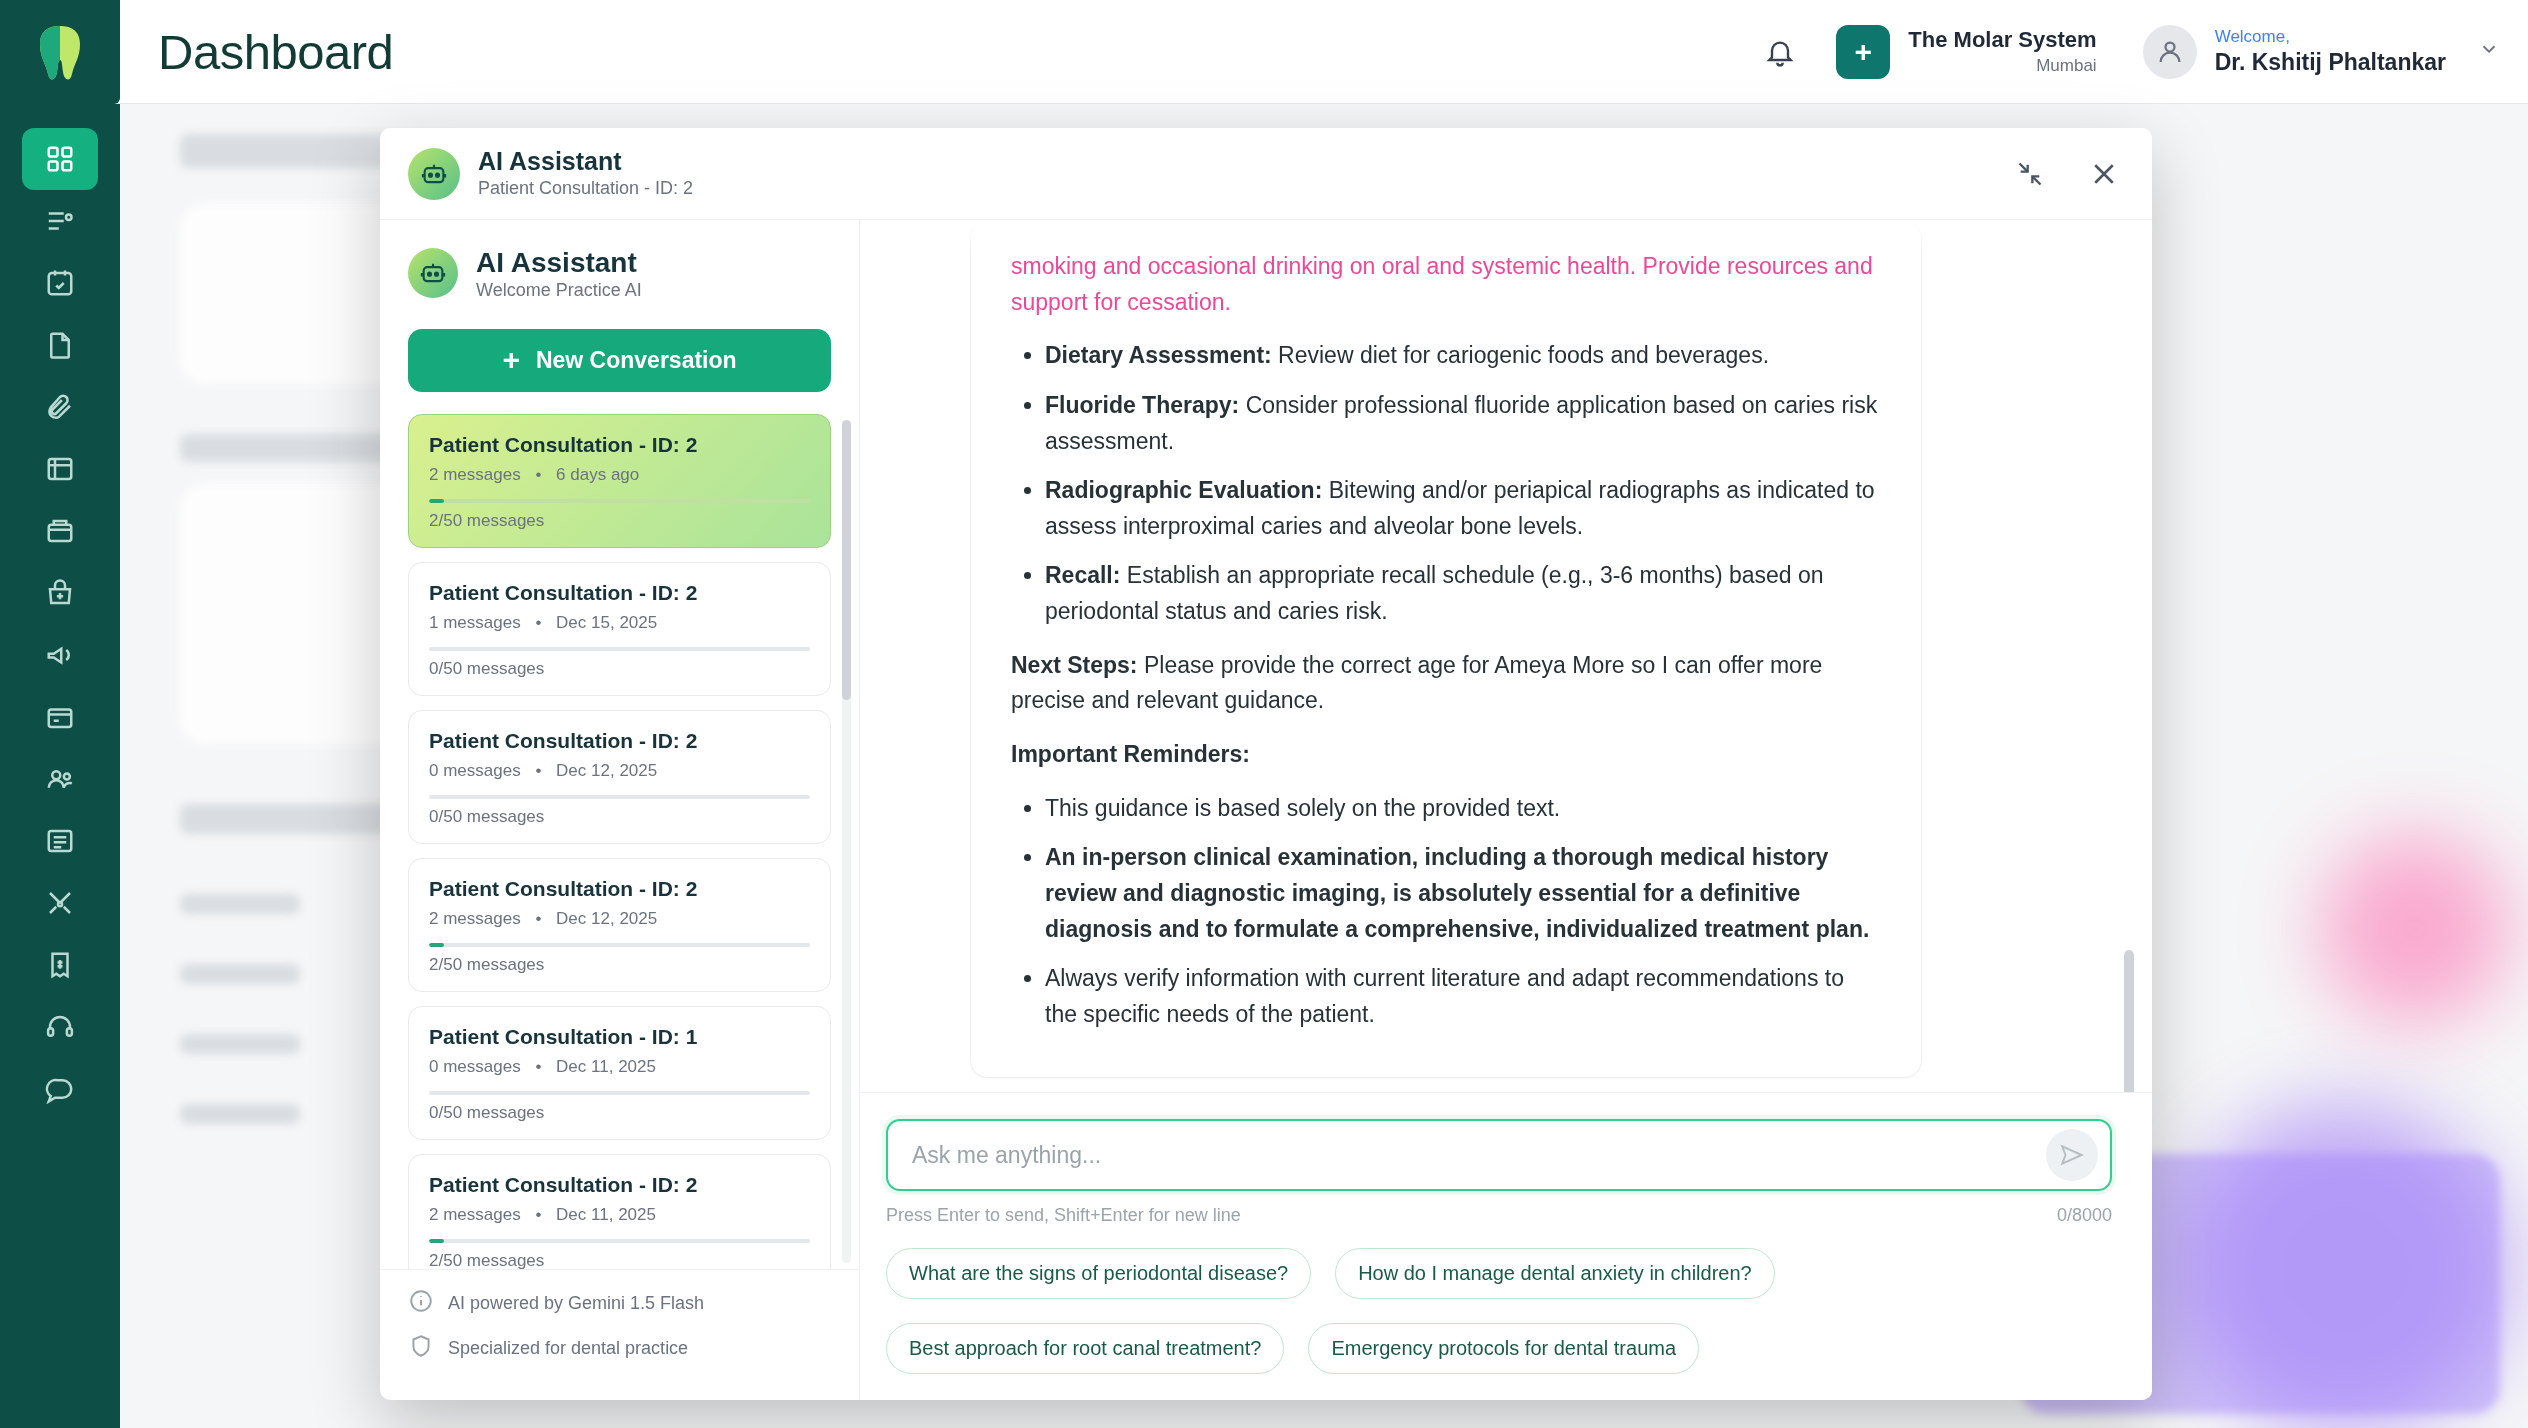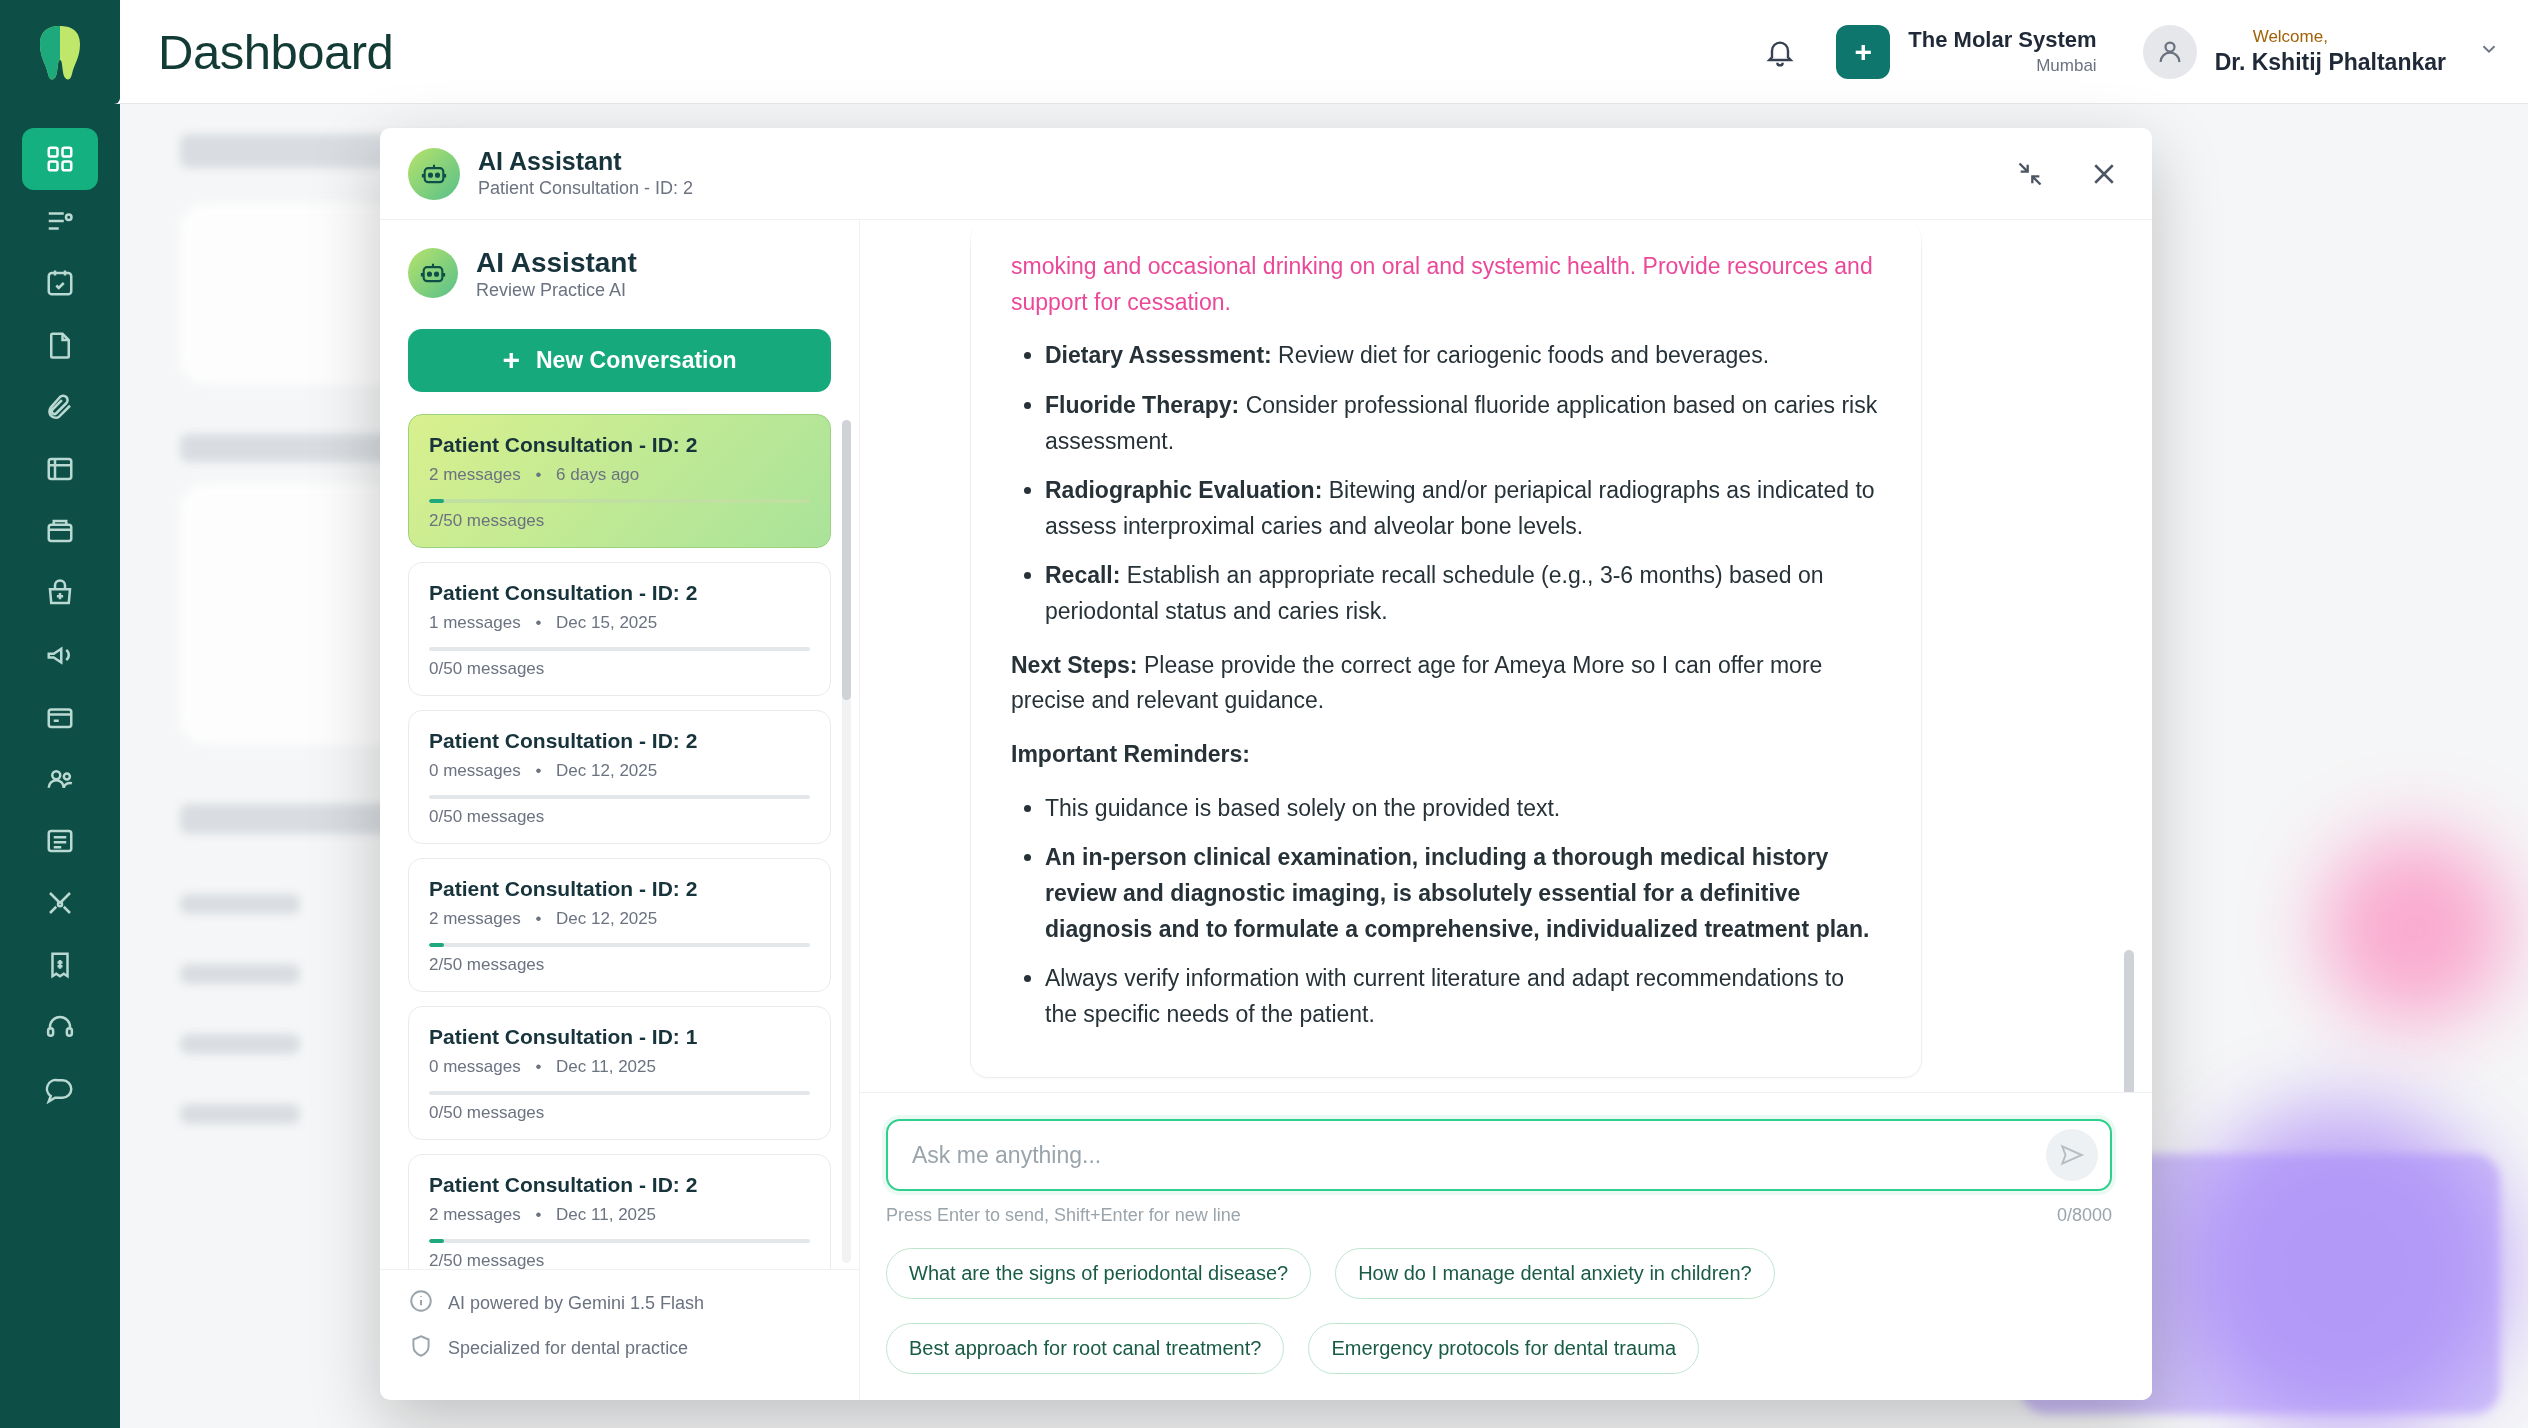--- a/index.html
+++ b/index.html
@@ -46,21 +46,21 @@
     display: flex; align-items: center; justify-content: center; color: #fff;
     font-size: 30px; font-weight: bold;
   }
   .clinic-name { font-size: 22px; font-weight: bold; color: #1f2937; line-height: 1.3; }
   .clinic-sub { font-size: 17px; color: #6b7280; line-height: 1.3; text-align: right; }
   .user-block { display: flex; align-items: center; gap: 18px; }
   .avatar {
     width: 54px; height: 54px; border-radius: 50%; background: #e5e7eb;
     display:flex; align-items:center; justify-content:center;
   }
-  .welcome { font-size: 17px; color: #a16207; line-height: 1.3; margin-left: 38px; }
+  .welcome { font-size: 17px; color: #3b82f6; line-height: 1.3; }
   .username { font-size: 23px; font-weight: bold; color: #1f2937; line-height: 1.3; }
   .caret { margin-left: 14px; color:#6b7280; font-size: 20px; }
 
   
   .rail {
     position: absolute; top: 104px; left: 0; width: 120px; height: 1324px;
     background: #0d4f47; display: flex; flex-direction: column; align-items: center;
     padding-top: 24px; gap: 0px;
     z-index: 4;
   }
@@ -414,21 +414,21 @@
         <div class="bot-badge">
           <svg width="28" height="28" viewBox="0 0 24 24" fill="none" stroke="#0d4f47" stroke-width="1.8">
               <rect x="4" y="7" width="16" height="12" rx="3"></rect>
               <circle cx="9" cy="13" r="1.3" fill="#0d4f47"></circle>
               <circle cx="15" cy="13" r="1.3" fill="#0d4f47"></circle>
               <path d="M12 4v3M2.5 12v3M21.5 12v3"></path>
             </svg>
         </div>
         <div>
           <div class="ch-title">AI Assistant</div>
-          <div class="ch-sub">Review Practice AI</div>
+          <div class="ch-sub">Welcome Practice AI</div>
         </div>
       </div>
 
       <div class="new-conv">
         <span class="plus">+</span>
         <span>New Conversation</span>
       </div>
 
       <div class="conv-list">
         <div class="conv-scrolltrack"></div>

